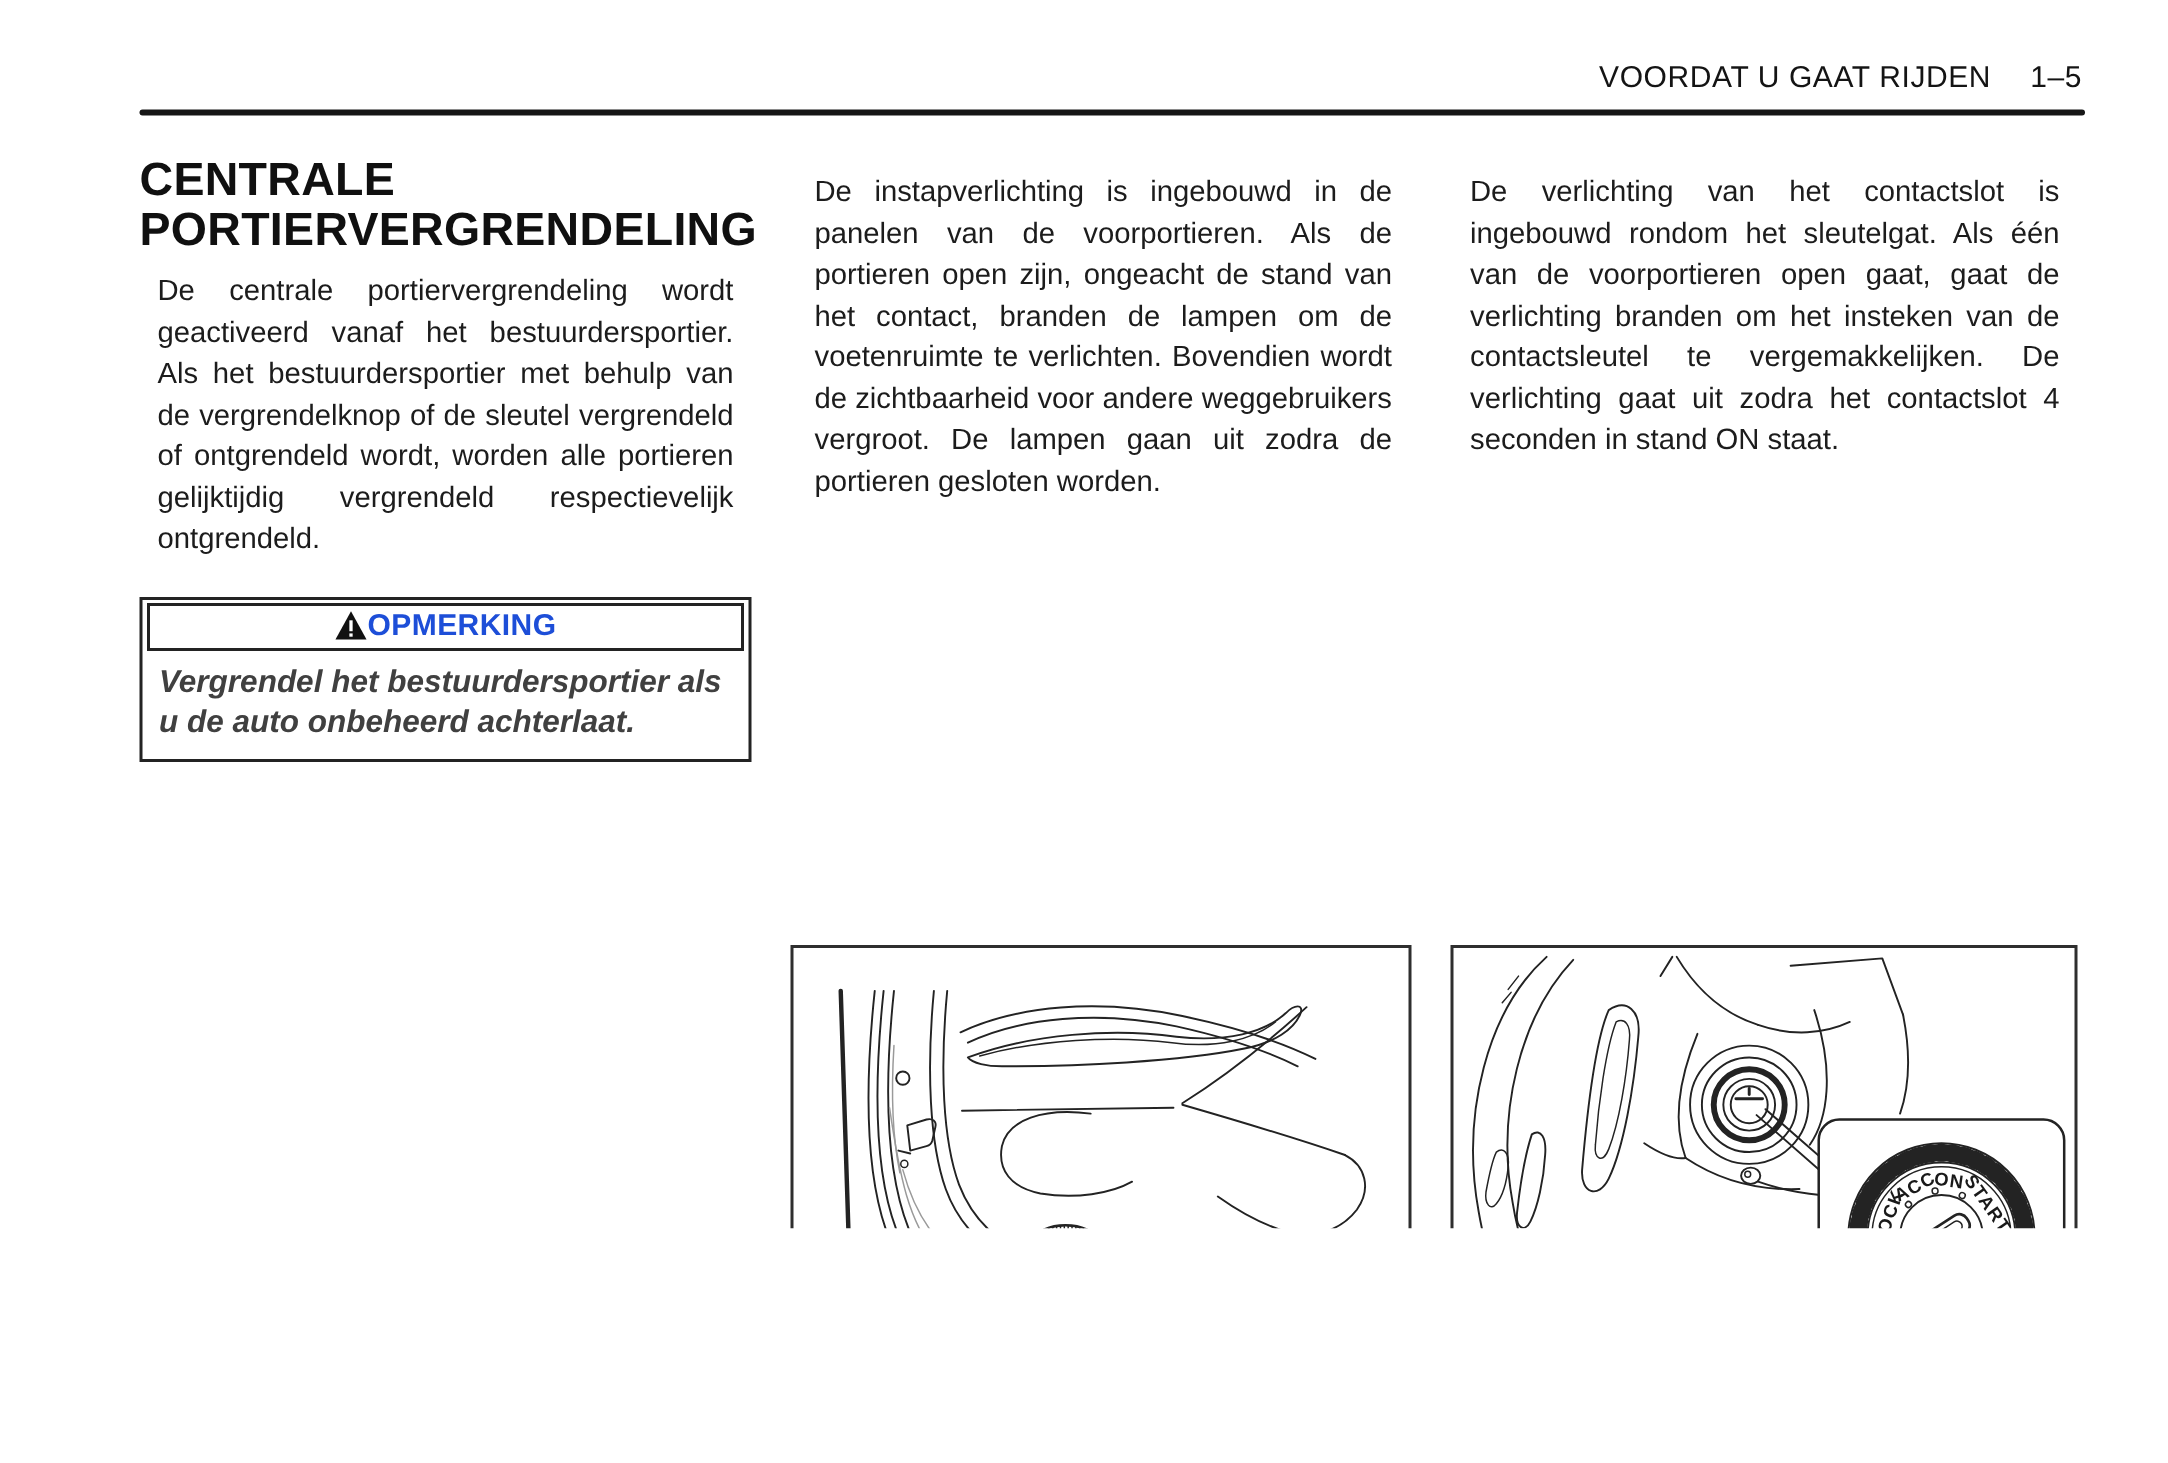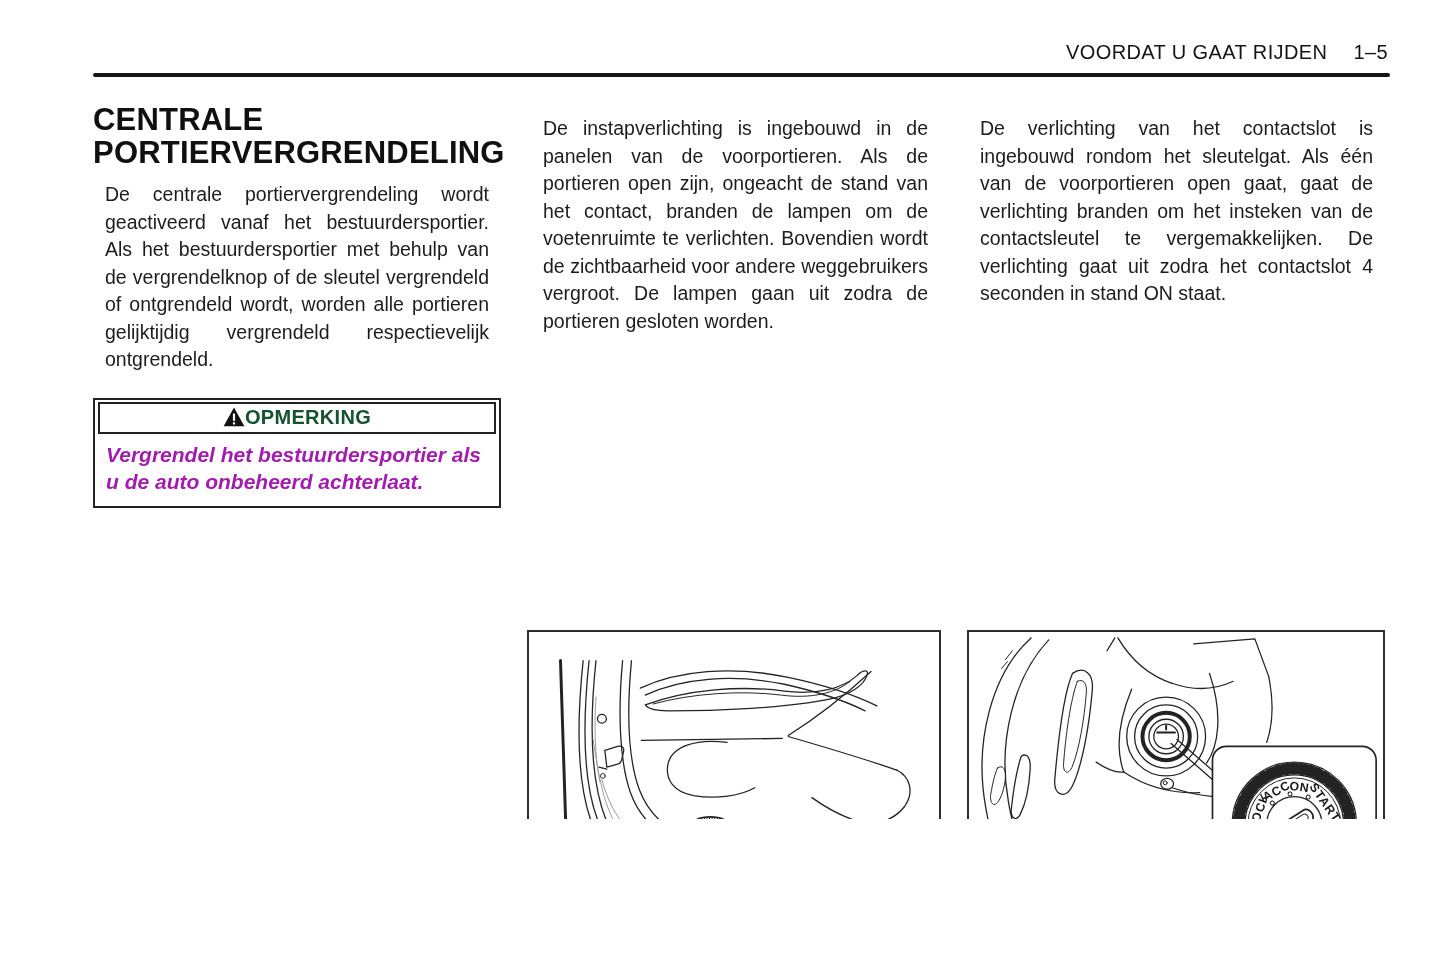--- a/index.html
+++ b/index.html
@@ -17,24 +17,24 @@
   .col3{left:968px;width:417px;}
   .col h2{
     margin:0 0 11px;font-size:31px;line-height:33px;font-weight:700;
     white-space:pre-line;letter-spacing:.2px;color:#101010;
   }
   .col p{margin:12px;font-size:19.5px;line-height:27.5px;text-align:justify;color:#1c1c1c;}
   .notebox{margin-top:24px;border:2px solid #232323;background:#fff;}
   .notebox-header{
     display:flex;align-items:center;justify-content:center;gap:0;
     border:2px solid #232323;margin:2px 3px 0;padding:2px 0 3px;
-    font-size:20px;font-weight:700;letter-spacing:.3px;color:#14532d;
+    font-size:20px;font-weight:700;letter-spacing:.3px;color:#1d4ed8;
   }
   .warn-icon{width:22px;height:20px;flex:0 0 auto;}
-  .notebox-body{padding:7px 11px 10px;font-size:21px;line-height:27.5px;font-weight:700;font-style:italic;color:#a21caf;}
+  .notebox-body{padding:7px 11px 10px;font-size:21px;line-height:27.5px;font-weight:700;font-style:italic;color:#404040;}
   .figure{position:absolute;top:630px;height:283px;margin:0;border:2px solid #2e2e2e;box-sizing:border-box;background:#fff;}
   .fig-left{left:527px;width:414px;}
   .fig-right{left:967px;width:418px;}
   .figure svg{width:100%;height:100%;display:block;}
   .dial-label{font-family:"Liberation Sans",sans-serif;font-size:12.5px;font-weight:700;fill:#191919;letter-spacing:.9px;stroke:none;}
 </style>
 </head>
 <body>
 
 <div class="page">

